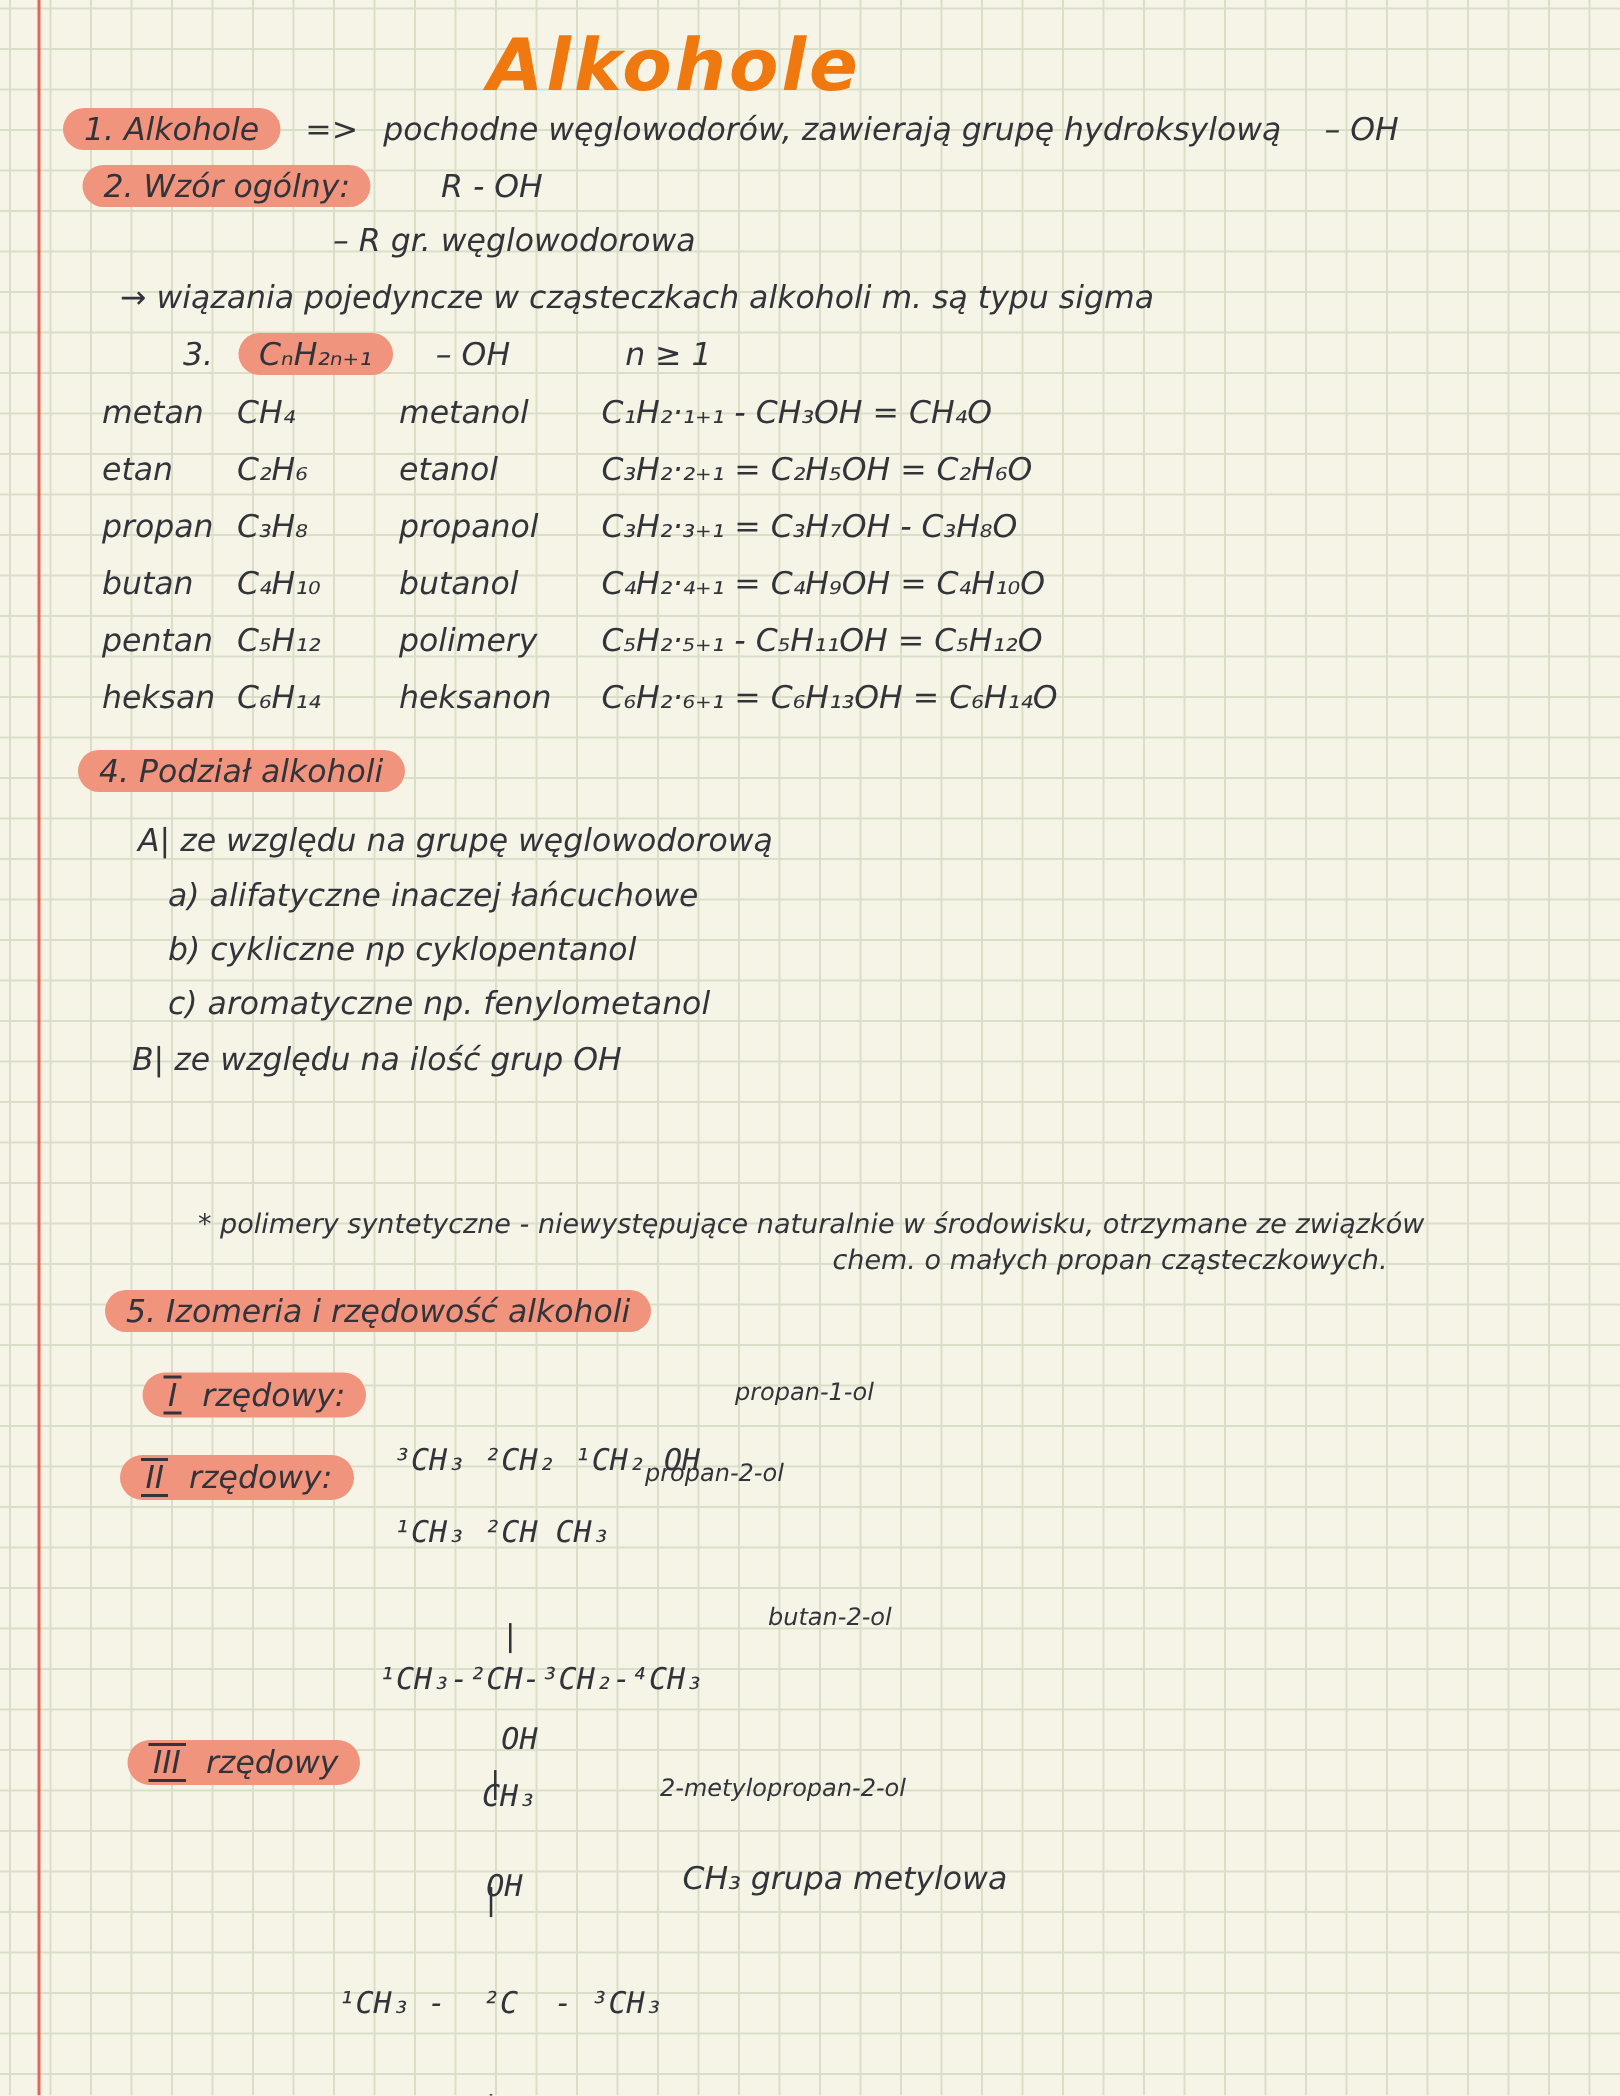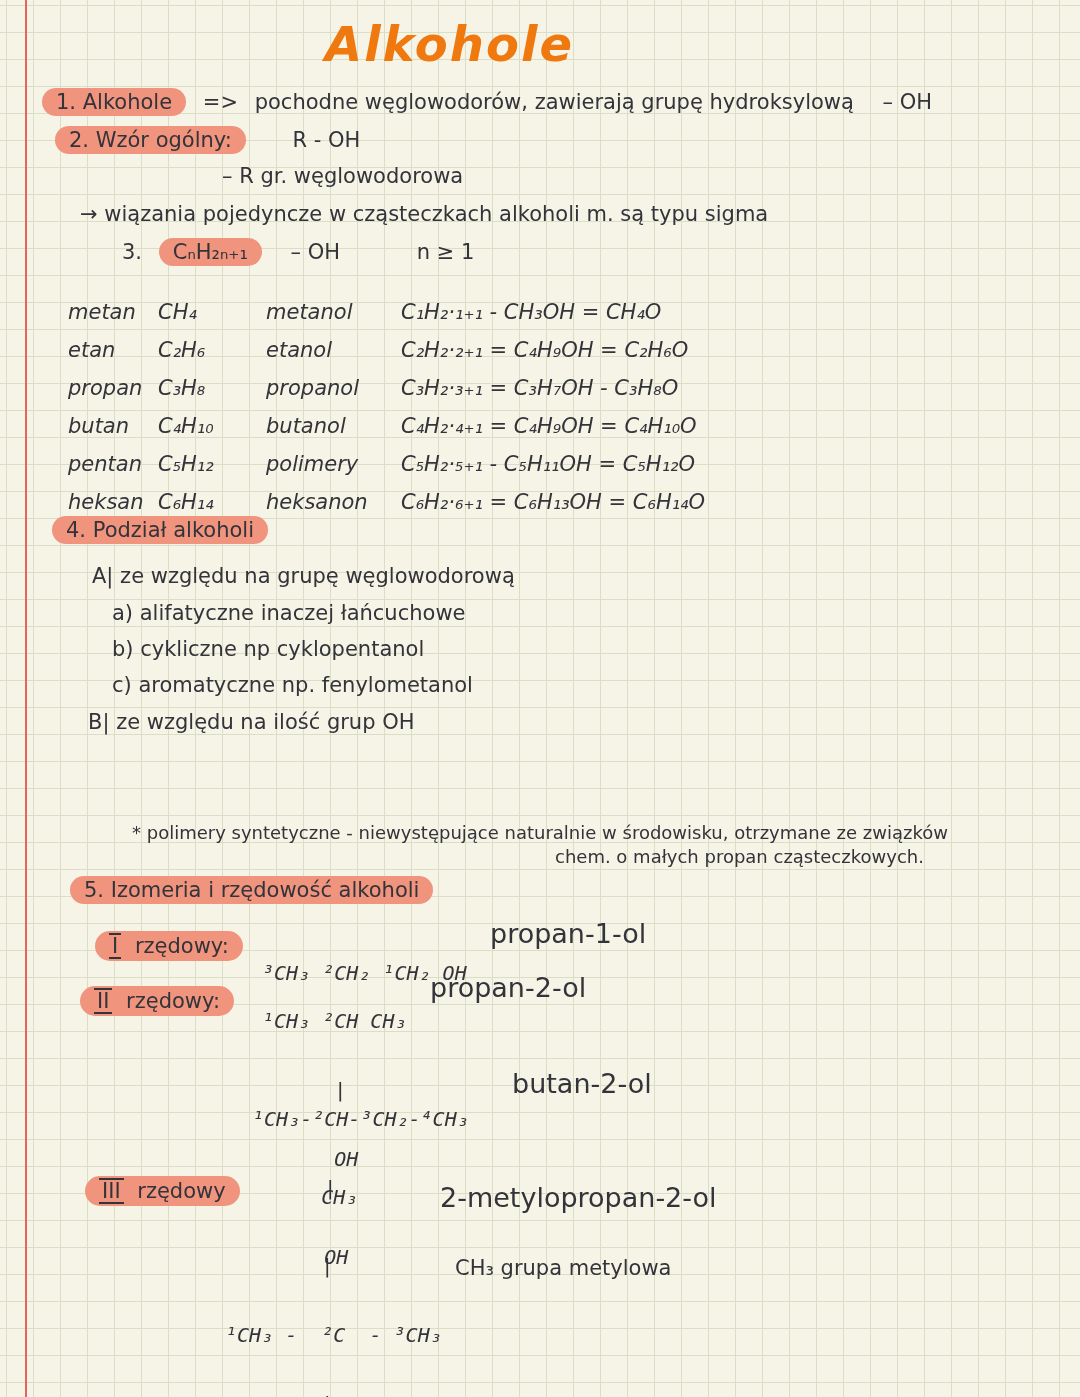--- a/index.html
+++ b/index.html
@@ -23,52 +23,52 @@
     position:absolute; left:25px; top:0; width:2px; height:100%;
     background:#e2574b; opacity:.9;
   }
   .title {
     position:absolute; left:325px; top:16px;
     font-size:48px; font-weight:bold; font-style:italic;
     letter-spacing:2px; color:#f0790f;
   }
   .line {
     position:absolute; white-space:nowrap;
-    font-size:21px; margin-top:16px;
+    font-size:21px; font-style:italic;
   }
   .small { font-size:18px; }
   .pill {
     display:inline-block;
     background:#f0947e;
     border-radius:16px;
     padding:2px 14px;
   }
   .gap-s { margin-left:10px; }
   .gap-m { margin-left:22px; }
   .gap-l { margin-left:40px; }
   .roman {
     display:inline-block; line-height:1.05; padding:0 3px;
     border-top:2px solid #33333a; border-bottom:2px solid #33333a;
   }
   .roman-word { margin-left:7px; }
-  .alkane-table { position:absolute; top:256px; left:68px;margin-top:37px; }
+  .alkane-table { position:absolute; top:256px; left:68px; }
   .trow {
     display:grid;
     grid-template-columns:90px 108px 135px auto;
     height:38px; align-items:center;
     font-size:21px; font-style:italic;
     white-space:nowrap;
   }
   .fblock {
     position:absolute;
     font-family:"DejaVu Sans Mono", monospace;
     font-size:20px; line-height:23px;
     white-space:pre; font-style:italic;
   }
-  .iso-name { position:absolute; font-size:27px; white-space:nowrap; }
+  .iso-name { position:absolute; font-size:16px; font-style:italic; white-space:nowrap; }
 </style>
 </head>
 <body>
 
 <div class="page">
   <div class="red-margin"></div>
 
   <h1 class="title">Alkohole</h1>
 
   <div class="line" style="top:72px; left:42px;">
@@ -96,21 +96,21 @@
     <div class="trow">
       <span>metan</span>
       <span>CH₄</span>
       <span>metanol</span>
       <span>C₁H₂·₁₊₁  - CH₃OH  = CH₄O</span>
     </div>
     <div class="trow">
       <span>etan</span>
       <span>C₂H₆</span>
       <span>etanol</span>
-      <span>C₂H₂·₂₊₁  = C₄H₉OH = C₂H₆O</span>
+      <span>C₃H₂·₂₊₁  = C₂H₅OH = C₂H₆O</span>
     </div>
     <div class="trow">
       <span>propan</span>
       <span>C₃H₈</span>
       <span>propanol</span>
       <span>C₃H₂·₃₊₁  = C₃H₇OH - C₃H₈O</span>
     </div>
     <div class="trow">
       <span>butan</span>
       <span>C₄H₁₀</span>

